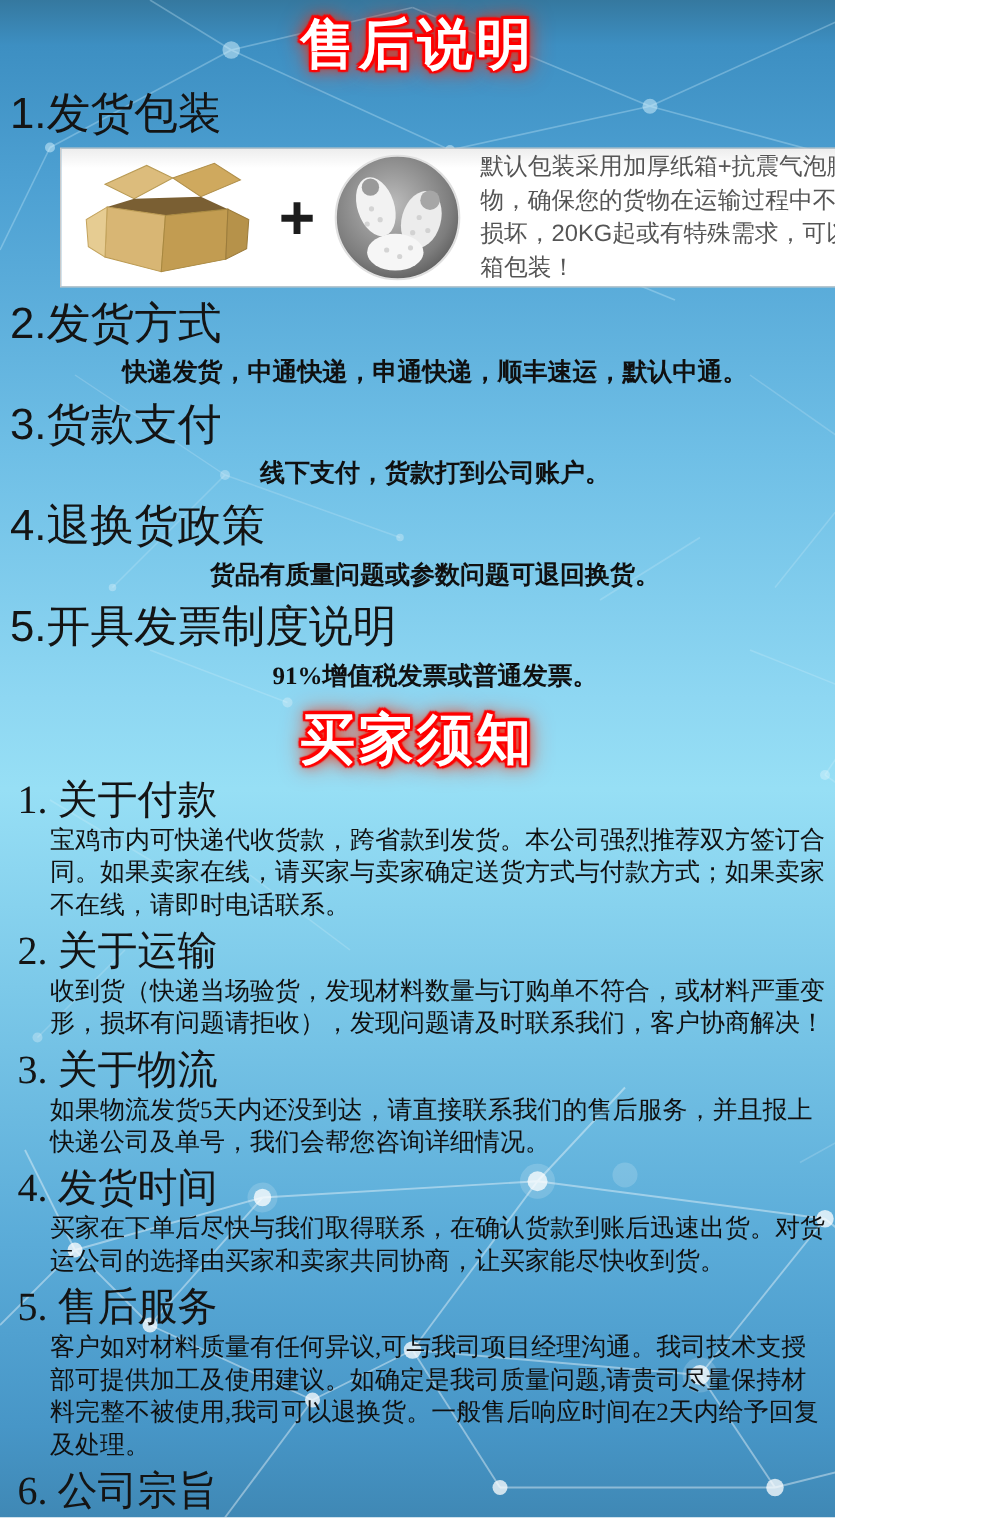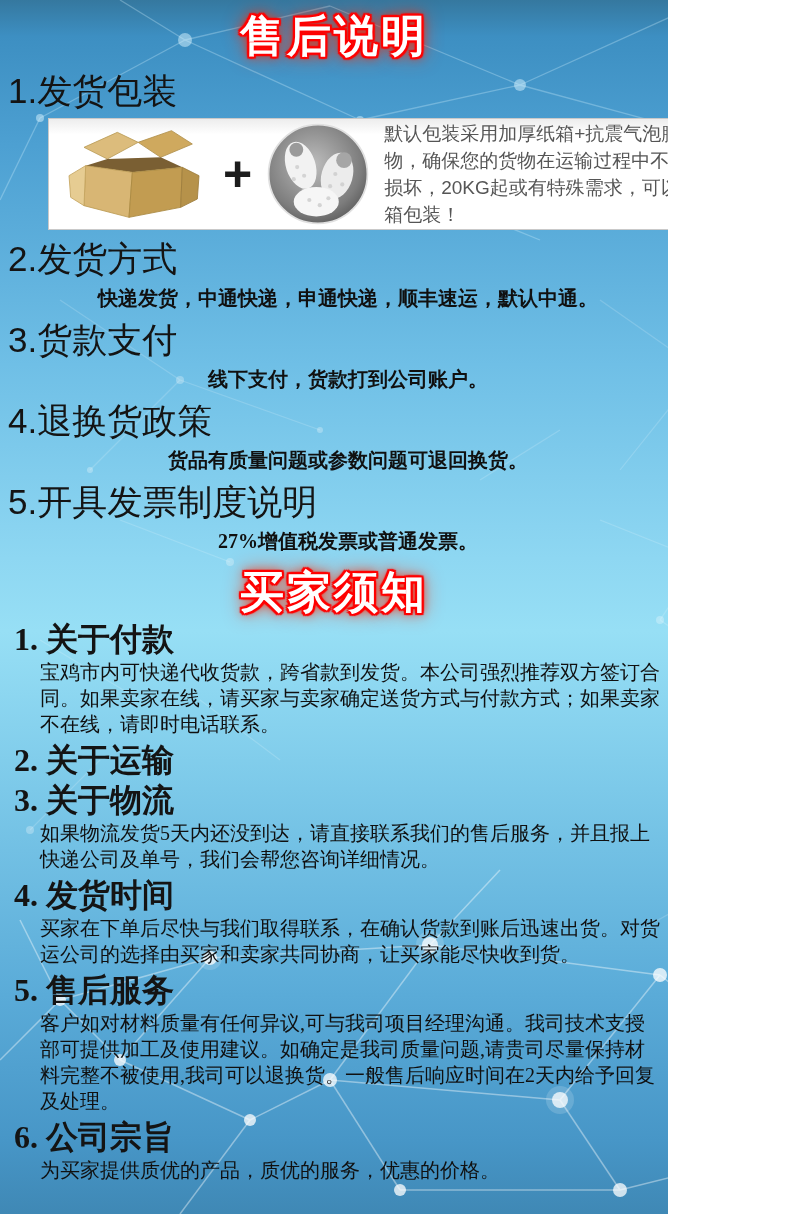--- a/index.html
+++ b/index.html
@@ -48,21 +48,21 @@
     font-family:"Liberation Sans",sans-serif;flex:none;
   }
   .pack-text{
     flex:1;font-size:19px;line-height:27px;color:#555555;margin:0;
     font-family:"Liberation Sans",sans-serif;
   }
   .box-img{flex:none;}
   .bubble-img{flex:none;}
 
   .h-serif{
-    font-size:32px;line-height:34px;font-weight:700;color:#141414;
+    font-size:32px;line-height:34px;font-weight:400;color:#141414;
     margin:6px 0 0 14px;font-family:"Liberation Serif",serif;
   }
   .p2{
     font-size:20px;line-height:26px;font-weight:400;color:#101010;
     margin:3px 8px 0 40px;font-family:"Liberation Serif",serif;
   }
 </style>
 </head>
 <body>
 
@@ -220,28 +220,29 @@
     <h2 class="h-sans">2.发货方式</h2>
     <p class="p-serif">快递发货，中通快递，申通快递，顺丰速运，默认中通。</p>
 
     <h2 class="h-sans">3.货款支付</h2>
     <p class="p-serif">线下支付，货款打到公司账户。</p>
 
     <h2 class="h-sans">4.退换货政策</h2>
     <p class="p-serif">货品有质量问题或参数问题可退回换货。</p>
 
     <h2 class="h-sans">5.开具发票制度说明</h2>
-    <p class="p-serif">27%增值税发票或普通发票。</p>
+    <p class="p-serif">91%增值税发票或普通发票。</p>
 
     <h1 class="glow-title title2">买家须知</h1>
 
     <h3 class="h-serif">1. 关于付款</h3>
     <p class="p2">宝鸡市内可快递代收货款，跨省款到发货。本公司强烈推荐双方签订合同。如果卖家在线，请买家与卖家确定送货方式与付款方式；如果卖家不在线，请即时电话联系。</p>
 
     <h3 class="h-serif">2. 关于运输</h3>
+    <p class="p2">收到货（快递当场验货，发现材料数量与订购单不符合，或材料严重变形，损坏有问题请拒收），发现问题请及时联系我们，客户协商解决！</p>
 
     <h3 class="h-serif">3. 关于物流</h3>
     <p class="p2">如果物流发货5天内还没到达，请直接联系我们的售后服务，并且报上快递公司及单号，我们会帮您咨询详细情况。</p>
 
     <h3 class="h-serif">4. 发货时间</h3>
     <p class="p2">买家在下单后尽快与我们取得联系，在确认货款到账后迅速出货。对货运公司的选择由买家和卖家共同协商，让买家能尽快收到货。</p>
 
     <h3 class="h-serif">5. 售后服务</h3>
     <p class="p2">客户如对材料质量有任何异议,可与我司项目经理沟通。我司技术支授部可提供加工及使用建议。如确定是我司质量问题,请贵司尽量保持材料完整不被使用,我司可以退换货。一般售后响应时间在2天内给予回复及处理。</p>
 

